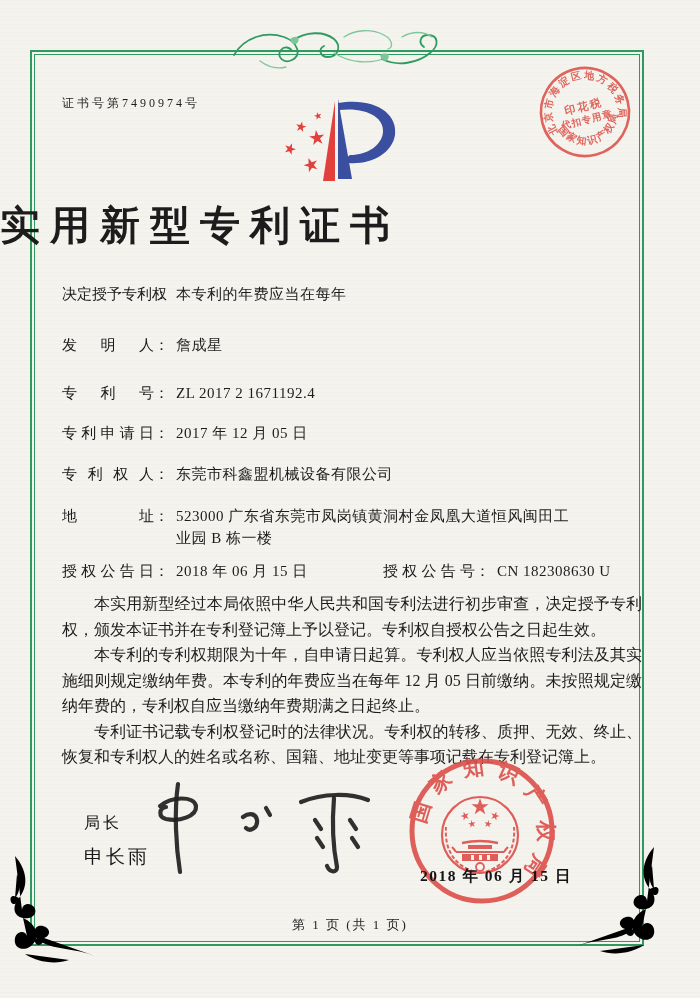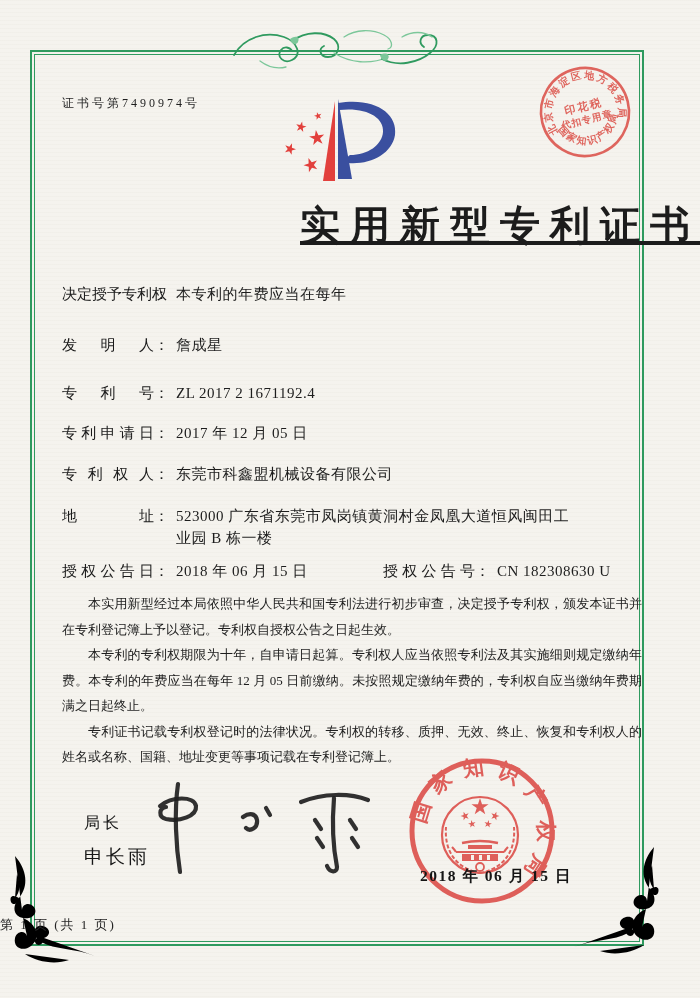--- a/index.html
+++ b/index.html
@@ -21,41 +21,41 @@
   #frame{
     position:absolute; left:30px; top:50px; width:614px; height:896px;
     border:2px solid var(--green); box-sizing:border-box;
   }
   #frame::after{
     content:""; position:absolute; inset:2px; border:1px solid var(--green);
   }
   .abs{position:absolute;}
   #cert-no{left:62px; top:95px; font-size:12px; letter-spacing:3px; color:#1e1e1e;}
   #title{
-    left:0; right:0; top:198px; text-align:right;
-    font-size:40px; font-weight:700; letter-spacing:10px; color:#1c1c1c;text-decoration:underline;
+    left:0; right:0; top:198px; text-align:left;
+    font-size:40px; font-weight:700; letter-spacing:10px; color:#1c1c1c;
   }
   #fields{left:62px; top:283px; right:52px; font-size:15px;}
   .frow{position:absolute; left:0; right:0; display:flex; align-items:flex-start; line-height:22px;}
   .flabel{flex:0 0 auto; white-space:nowrap; color:#1a1a1a;}
   .flabel .jt{
     display:inline-block; width:92px; text-align:justify; text-align-last:justify;
     text-justify:inter-character;
   }
   .fvalue{margin-left:7px; letter-spacing:.5px; color:#1d1d1d;}
   .frow.addr .fvalue{max-width:400px;}
   .grant-no{position:absolute; left:321px; top:0; display:flex; line-height:22px;}
   #paras{
-    left:62px; top:591px; width:580px; font-size:13px; line-height:25.5px;
+    left:62px; top:591px; width:580px; font-size:16px; line-height:25.5px;
     text-align:justify; color:#1d1d1d;
   }
   #paras p{margin:0; text-indent:2em;}
   #issuer{left:84px; top:806px; font-size:16px; letter-spacing:3px; line-height:34px; color:#161616;}
   #issuer .name{font-size:19px;}
-  #footer{left:0; right:0; top:916px; font-size:13px; letter-spacing:2px; color:#242424;}
+  #footer{left:0; right:0; top:916px; text-align:center; font-size:13px; letter-spacing:2px; color:#242424;}
   #big-stamp{left:406px; top:755px; opacity:.9;}
   #big-stamp text{font-size:21px; font-weight:700; fill:var(--stamp_red);}
   #stamp-date{left:420px; top:866px; font-size:15.5px; font-weight:700; letter-spacing:1.5px; color:#151515; z-index:5;}
   #tax-stamp{left:537px; top:64px; transform:rotate(-14deg); opacity:.92;}
   #tax-stamp text{fill:var(--tax_red);}
   #tax-stamp g.arc text{font-size:10px; font-weight:700;}
   #tax-stamp .c1{font-size:11px; font-weight:700; letter-spacing:2px;}
   #tax-stamp .c2{font-size:9.5px; font-weight:700; letter-spacing:1px;}
   .flourish path{fill:none; stroke:var(--green); stroke-width:1.8; stroke-linecap:round;}
   .flourish path.lt{stroke:var(--green_light); stroke-width:1.3;}

